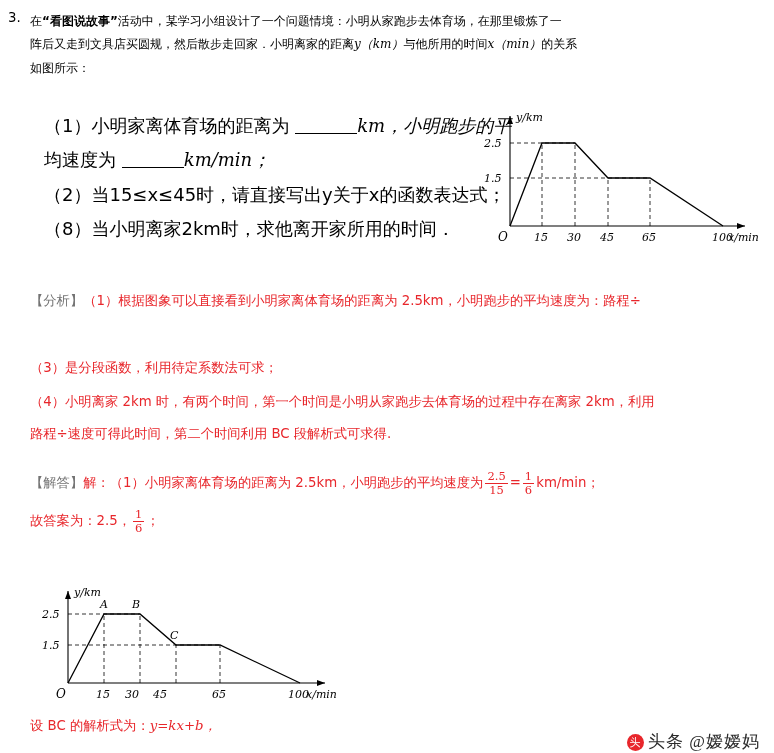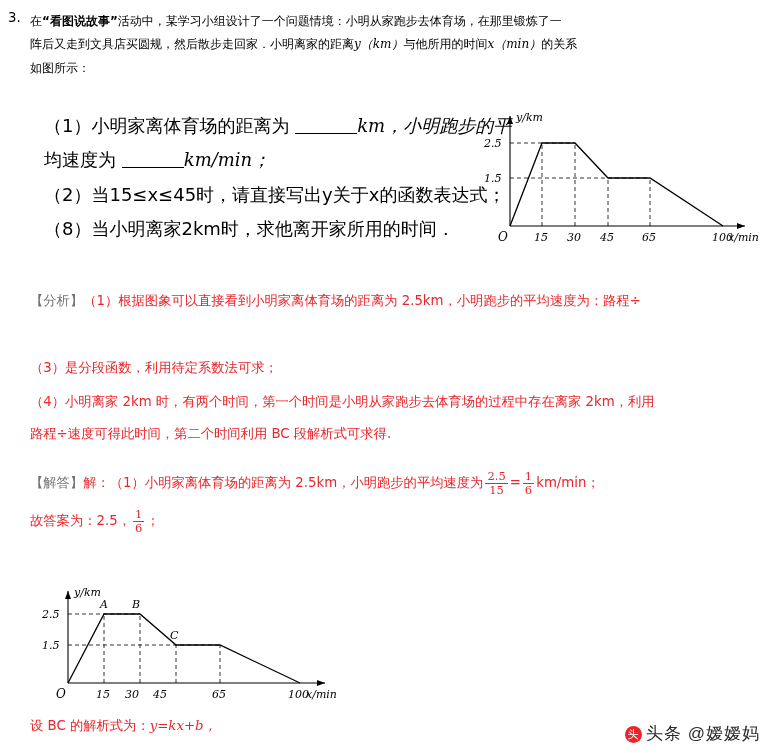--- a/index.html
+++ b/index.html
@@ -67,24 +67,24 @@
     font-size: 11.5px;
     line-height: 1.12;
     margin: 0 2px;
     font-family: "DejaVu Serif", "Liberation Serif", serif;
   }
   .frac .num { display: block; border-bottom: 1px solid #e8262b; padding: 0 2px; }
   .frac .den { display: block; padding: 0 2px; }
   .watermark {
     position: absolute;
     right: 14px;
-    bottom: 8px;
+    bottom: 0;
     font-size: 17px;
     color: #2b2b2b;
-    font-family: Liberation Sans, sans-serif;
+    font-family: Liberation Serif, serif;
     letter-spacing: 1px;
   }
   .wm-icon {
     display: inline-block;
     width: 17px;
     height: 17px;
     border-radius: 50%;
     background: #e8262b;
     color: #fff;
     font-size: 11px;

